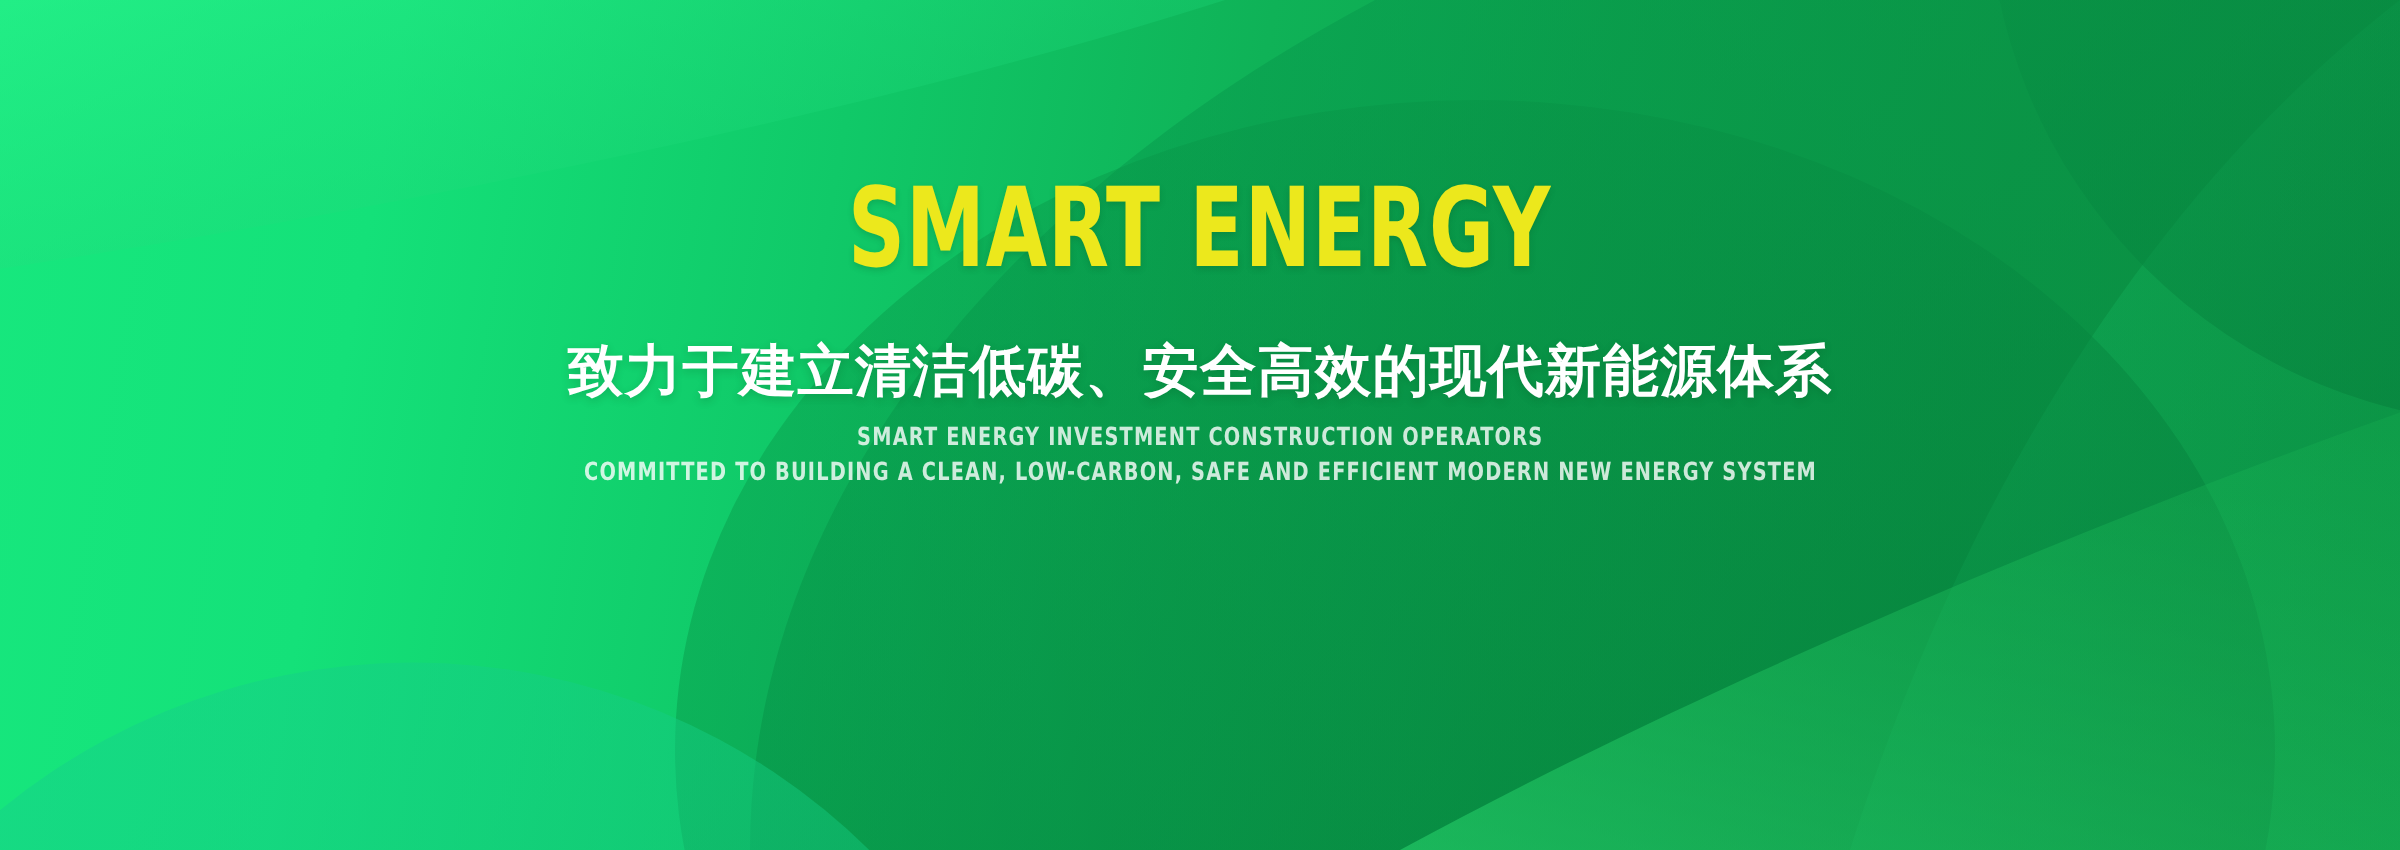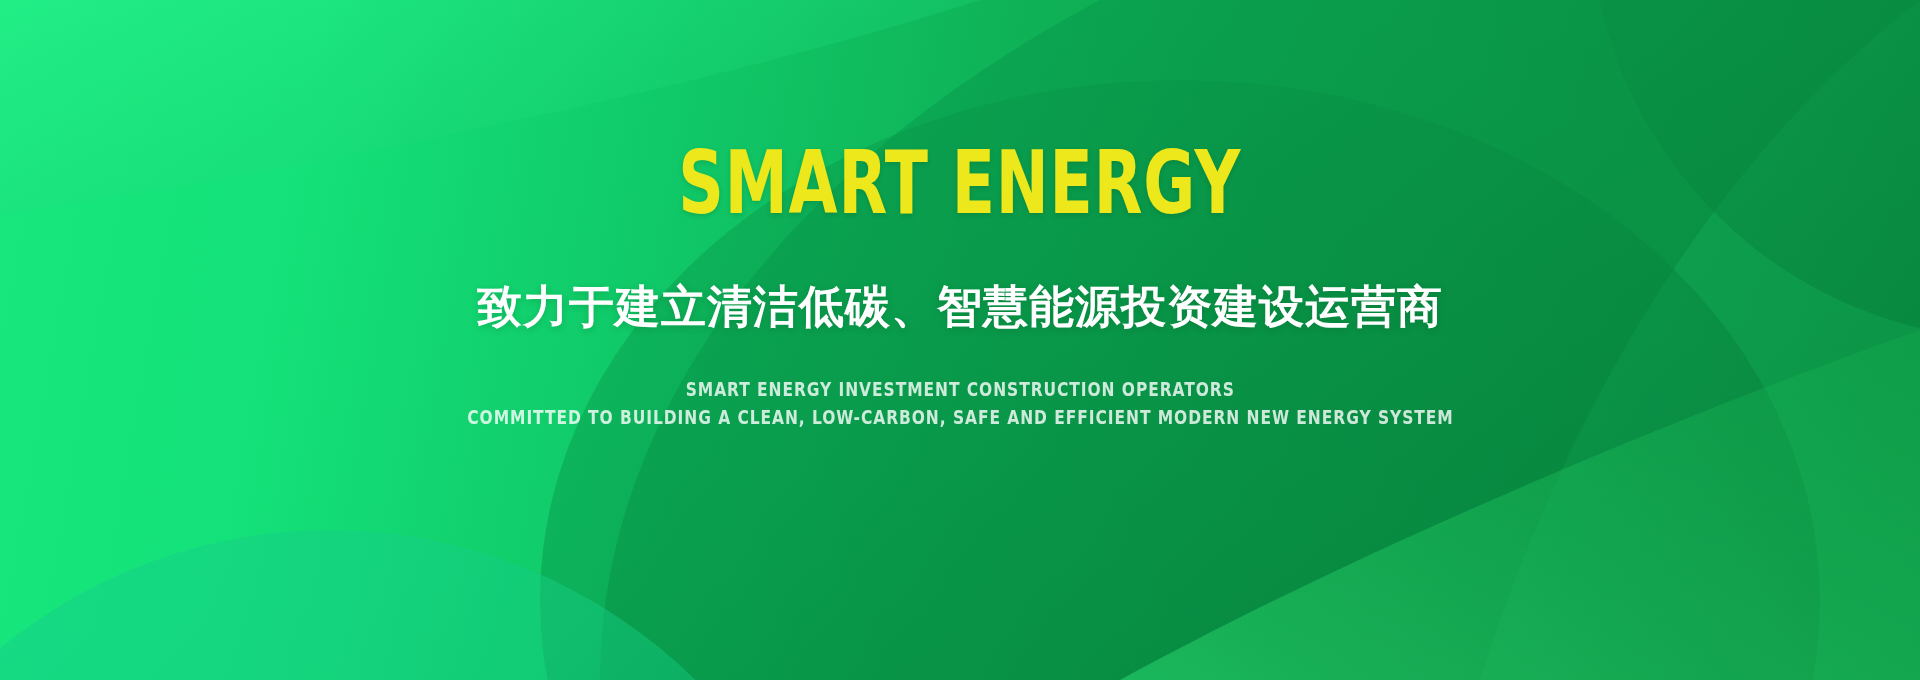--- a/index.html
+++ b/index.html
@@ -32,21 +32,20 @@
   
   .content {
     position:absolute;
     inset:0;
     display:flex;
     flex-direction:column;
     align-items:center;
     justify-content:flex-start;
     text-align:center;
     z-index:5;
-    gap:10px;
   }
 
   .title-en {
     margin-top:143px;
     font-family:"DejaVu Sans Condensed","Liberation Sans Narrow","Liberation Sans", sans-serif;
     font-weight:bold;
     font-size:88px;
     line-height:0.92;
     letter-spacing:1px;
     color:#ece81c;
@@ -74,21 +73,21 @@
     font-weight:bold;
     font-size:45px;
     line-height:1.0;
     letter-spacing:1px;
     color:#ffffff;
     white-space:nowrap;
     text-shadow:0 2px 7px rgba(0,60,20,0.20);
   }
 
   .subtitle-en-group {
-    margin-top:40px;
+    margin-top:20px;
     display:flex;
     flex-direction:column;
     align-items:center;
     gap:7px;
   }
 
   .subtitle-en {
     font-family:"DejaVu Sans Condensed","Liberation Sans Narrow","Liberation Sans", sans-serif;
     font-weight:bold;
     font-size:20px;
@@ -161,21 +160,21 @@
         <path d="M1920,330 C1640,430 1340,560 1120,680 L1920,680 Z" fill="url(#gBottomSweep)"></path>
       </g>
     </svg>
   </div>
 
   <div class="content">
 
     <div class="title-en">SMART ENERGY</div>
 
 
-    <div class="subtitle-cn">致力于建立清洁低碳、智慧能源投资建设运营商</div>
+    <div class="subtitle-cn">致力于建立清洁低碳、安全高效的现代新能源体系</div>
 
     <div class="subtitle-en-group">
       <div class="subtitle-en">SMART ENERGY INVESTMENT CONSTRUCTION OPERATORS</div>
       <div class="subtitle-en">COMMITTED TO BUILDING A CLEAN, LOW-CARBON, SAFE AND EFFICIENT MODERN NEW ENERGY SYSTEM</div>
     </div>
 
   </div>
 </div>
 
 </body></html>

